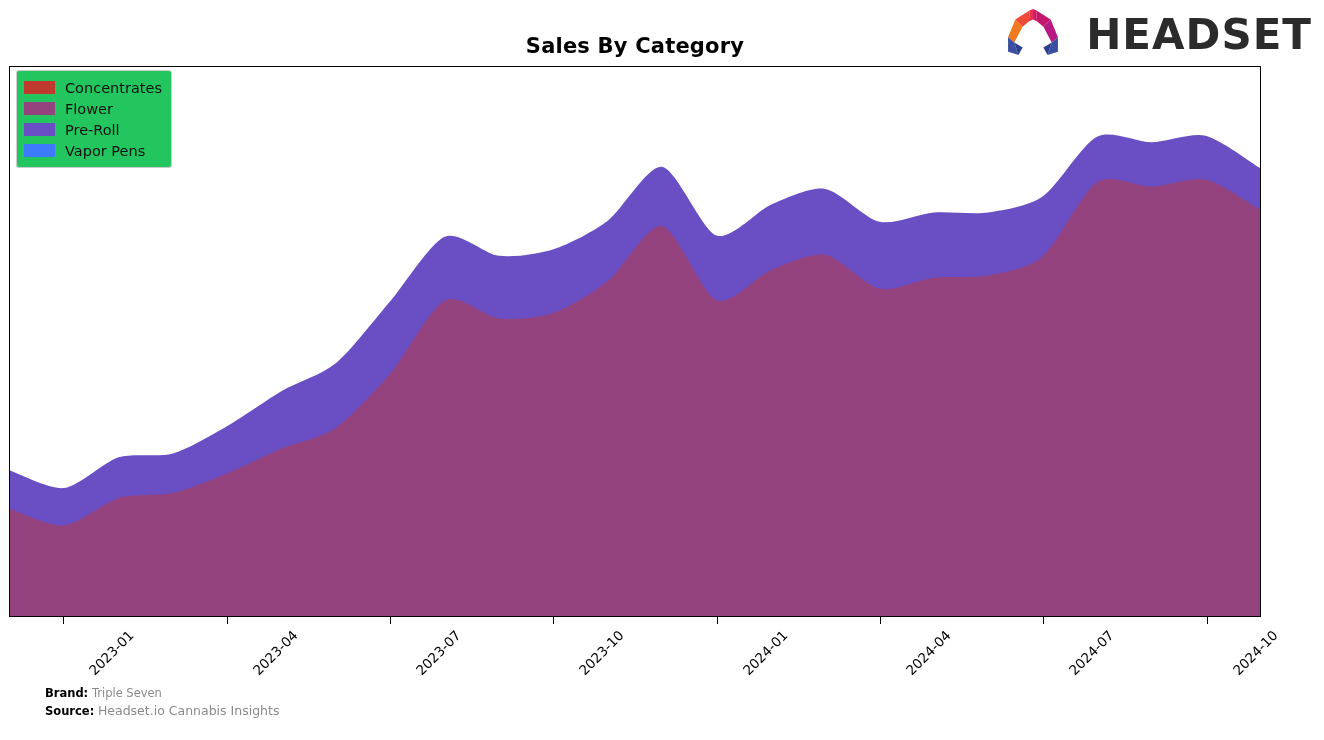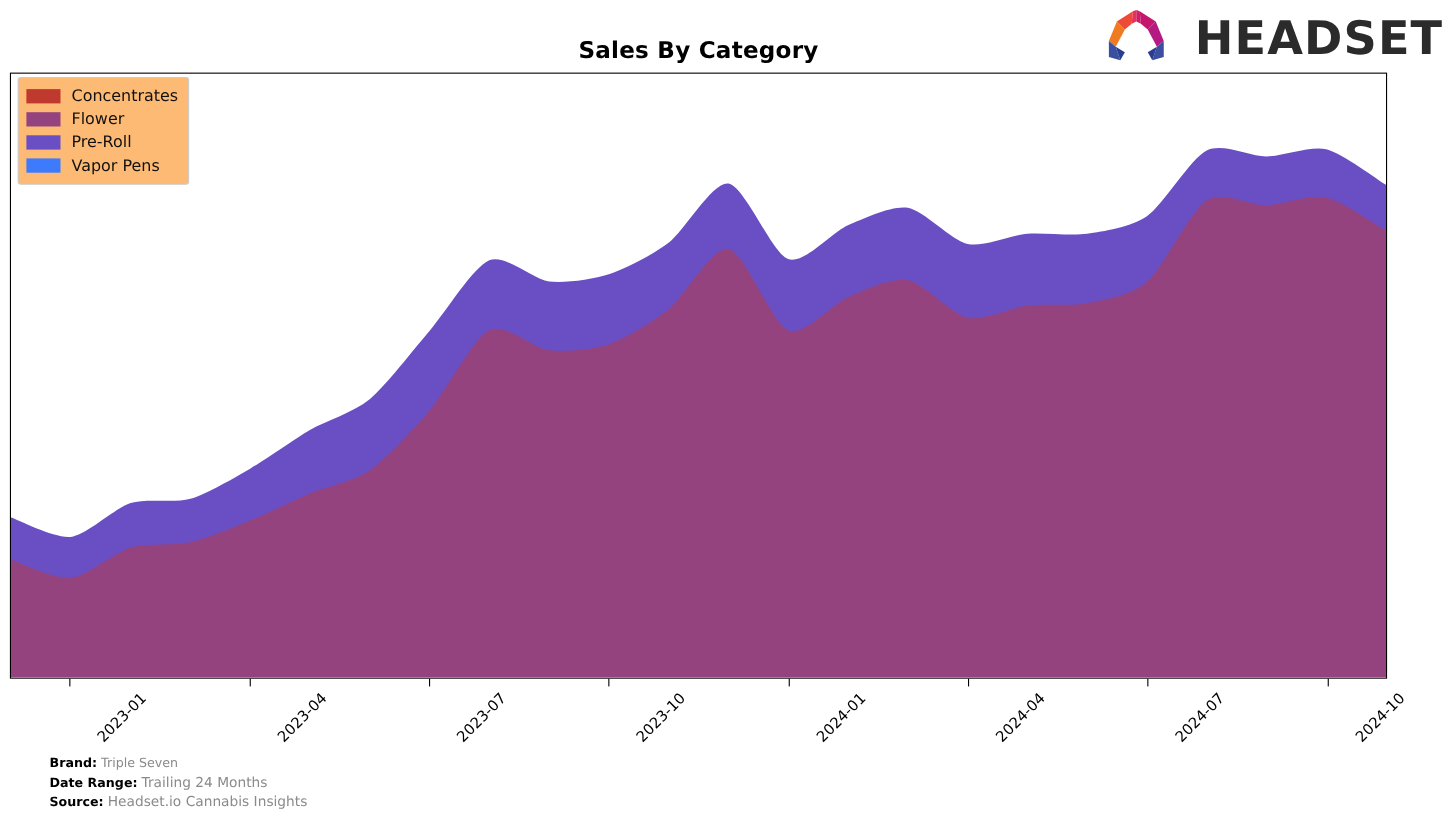--- a/index.html
+++ b/index.html
@@ -39,21 +39,21 @@
     width:1252px; height:551px;
     border:1.6px solid #000000;
     background:#ffffff;
     overflow:hidden;
   }
   #plot-svg { display:block; width:100%; height:100%; }
 
   
   #legend {
     position:absolute; left:16px; top:70px;
-    background:#fdba74;
+    background:#22c55e;
     border:1px solid #cccccc;
     border-radius:3px;
     padding:6px 9px 6px 7px;
     z-index:5;
     text-align:right;
   }
   .legend-row { display:flex; align-items:center; height:21px; }
   .legend-swatch {
     width:31px; height:13px; margin-right:10px; flex:none;
   }
@@ -160,22 +160,18 @@
       <div class="tick-mark" style="left: 1197.57px;"></div>
       <div class="tick-label" style="left: 1203.57px;">2024-10</div>
     </div>
 
   <div id="footer">
     <div class="foot-row r1">
       <span class="foot-key">Brand:</span>
       <span class="foot-val">Triple Seven</span>
     </div>
     <div class="foot-row">
-      <span class="foot-key">Date Range:</span>
-      <span class="foot-val">Trailing 24 Months</span>
-    </div>
-    <div class="foot-row">
       <span class="foot-key">Source:</span>
       <span class="foot-val">Headset.io Cannabis Insights</span>
     </div>
   </div>
 
 </div>
 
 </body></html>

